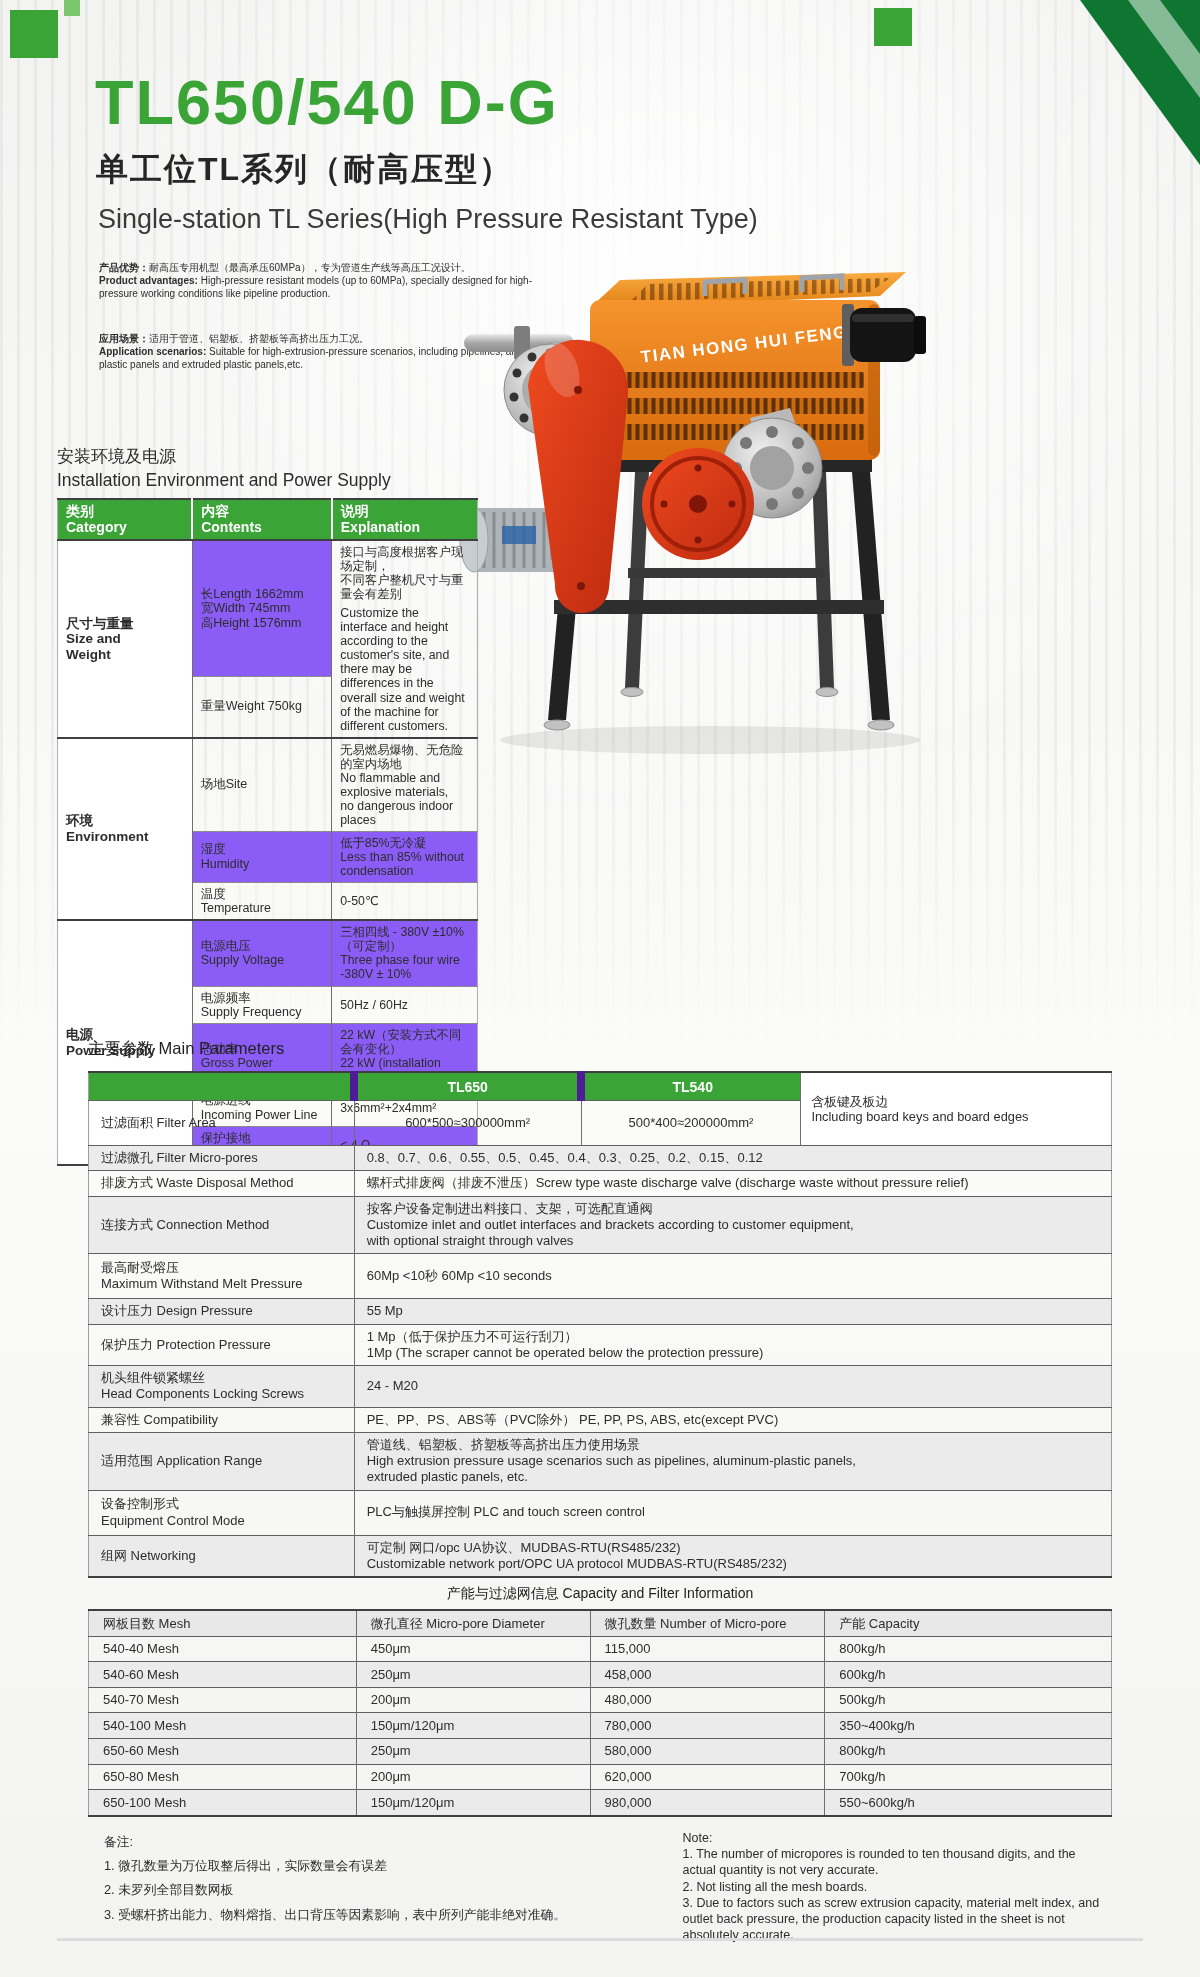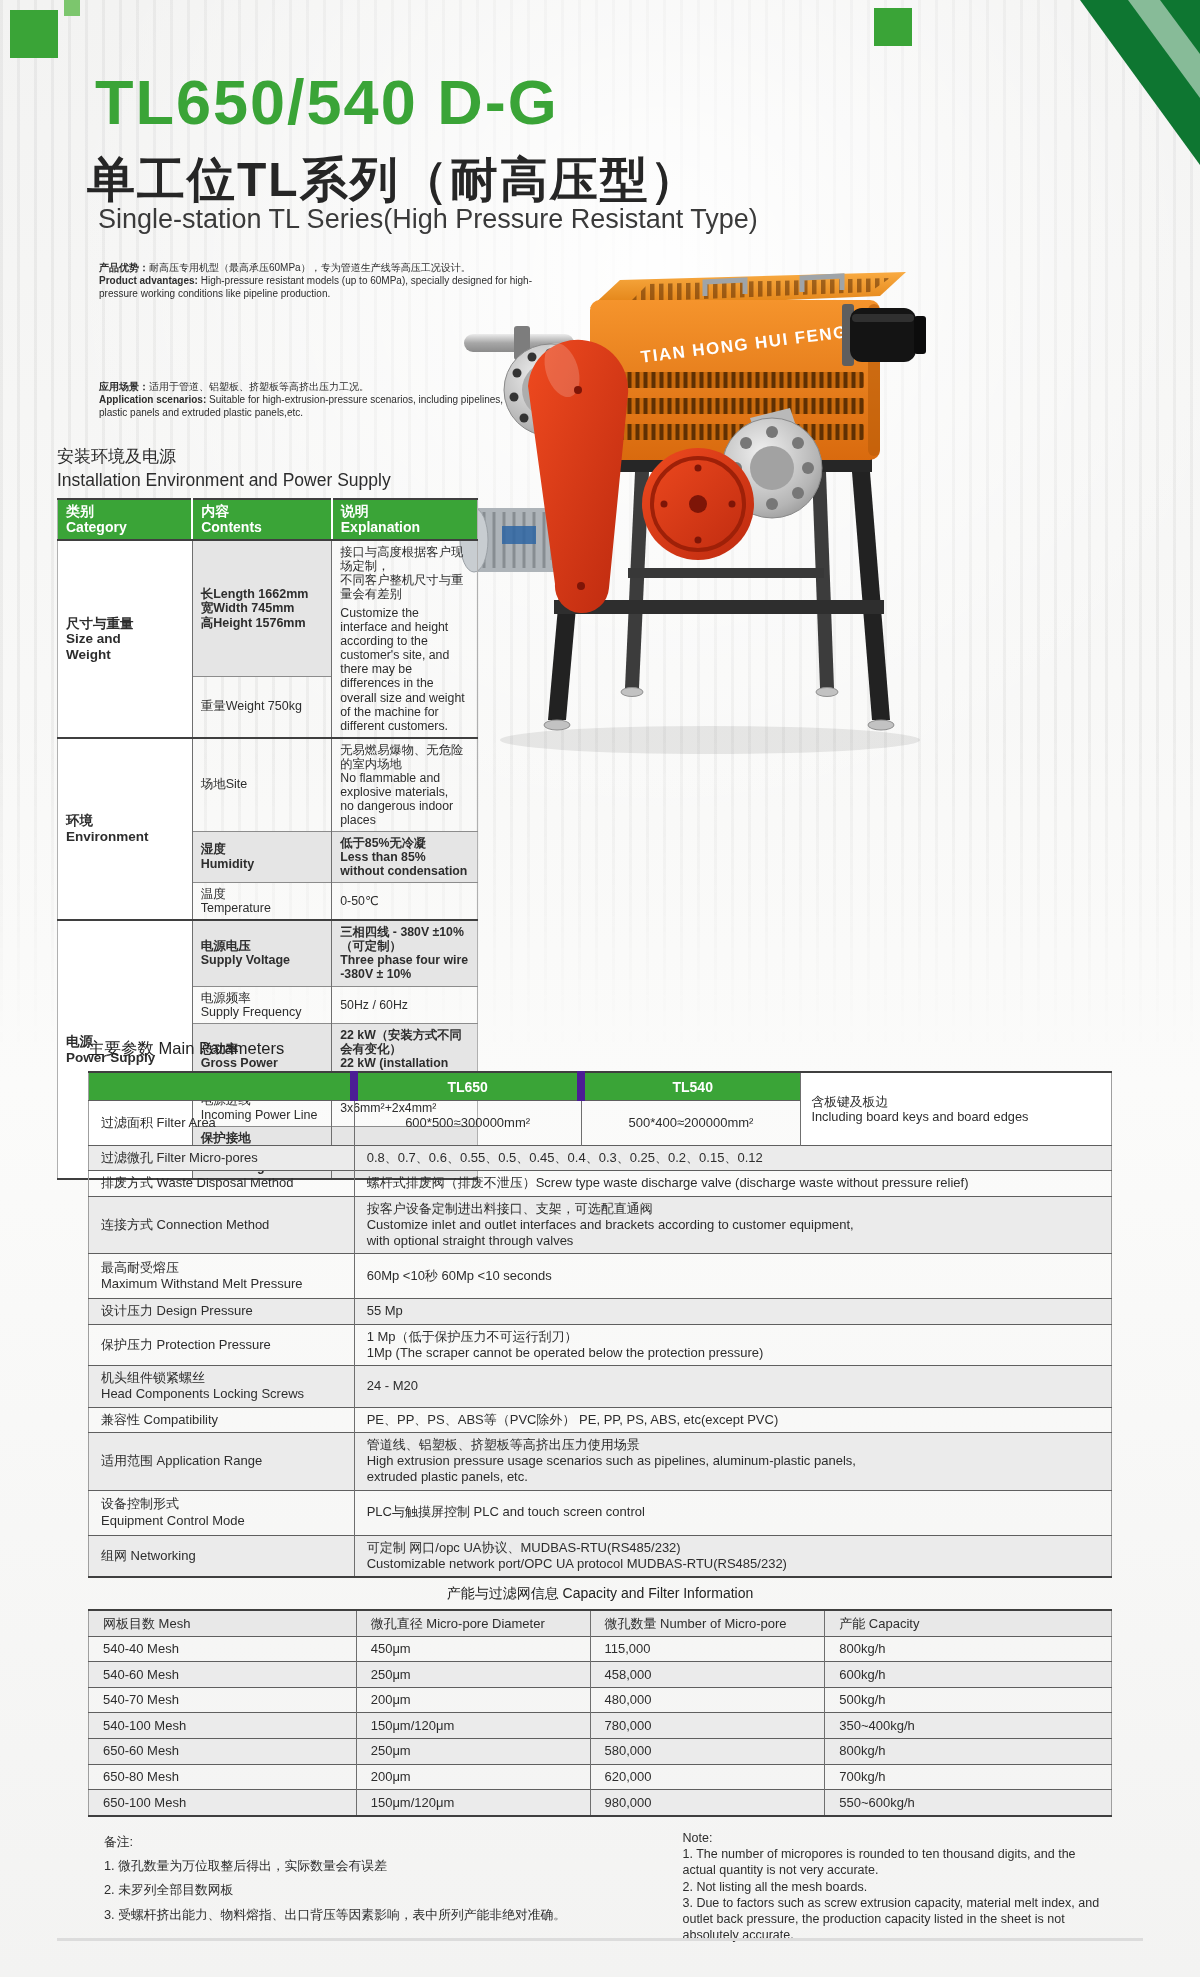--- a/index.html
+++ b/index.html
@@ -18,46 +18,46 @@
     background:radial-gradient(ellipse at 55% 30%,rgba(255,255,255,0.95),rgba(255,255,255,0) 65%);}
   .sq{position:absolute;background:#3aa437;}
   .sq1{left:10px;top:10px;width:48px;height:48px;}
   .sq2{left:64px;top:0;width:16px;height:16px;background:#7cc66d;}
   .sq3{left:874px;top:8px;width:38px;height:38px;}
   .corner{position:absolute;right:0;top:0;}
   .divider-bottom{position:absolute;left:57px;top:1938px;width:1086px;height:3px;background:#dcdcdc;}
 
   
   .model{position:absolute;left:95px;top:66px;font-size:63px;font-weight:800;color:#3aa437;letter-spacing:2px;}
-  .series-zh{position:absolute;left:87px;top:148px;font-size:48px;font-weight:800;color:#262626;letter-spacing:2px;}
+  .series-zh{position:absolute;left:96px;top:148px;font-size:32px;font-weight:800;color:#262626;letter-spacing:2px;}
   .series-en{position:absolute;left:98px;top:204px;font-size:27px;color:#3a3a3a;}
   .para{position:absolute;left:99px;width:460px;font-size:10px;line-height:1.28;color:#2d2d2d;}
   .para .blabel{font-weight:bold;}
   .para .zh-line{display:block;font-weight:bold;}
   .para .zh-line .zh-body{font-weight:normal;}
   .p-adv{top:262px;}
-  .p-app{top:333px;margin-top:48px;}
+  .p-app{top:333px;}
 
   
   .machine{position:absolute;left:450px;top:268px;}
 
   
   .install-wrap{position:absolute;left:57px;top:445px;width:421px;}
   .sec-h-zh{font-size:17px;color:#2c2c2c;}
   .sec-h-en{font-size:17.5px;color:#2c2c2c;margin-top:2px;margin-bottom:7px;}
   table{border-collapse:collapse;padding-left:13px;}
   .pre{white-space:pre-line;}
   .install-table{width:421px;font-size:12.5px;line-height:1.15;border-top:2px solid #3f3f3f;border-bottom:2px solid #3f3f3f;border-left:1px solid #b0b0b0;border-right:1px solid #b0b0b0;}
   .install-table th{background:#3aa437;color:#fff;text-align:left;font-weight:bold;font-size:14px;line-height:1.12;padding:4px 8px;border-bottom:2px solid #3f3f3f;}
   .install-table th + th{border-left:2px solid #fff;}
   .install-table td{padding:4px 8px;vertical-align:middle;border-top:1px solid #8c8c8c;}
   .install-table tr.grp td{border-top:2px solid #3f3f3f;}
   .install-table .cat{font-weight:bold;font-size:13.5px;background:#fff;}
   .install-table .cont,.install-table .expl{border-left:1px solid #6f6f6f;}
-  .install-table .shade{background:#e5e5e5;font-weight:bold;}
+  .install-table .shade{background:#8b5cf6;}
   .install-table .expl{font-size:12.3px;line-height:1.14;}
   .install-table .expl .en{margin-top:5px;}
 
   
   .params-wrap{position:absolute;left:88px;top:1038px;width:1024px;}
   .params-title{font-size:16.5px;color:#222;margin-bottom:11px;}
   .params-table,.mesh-table{width:1024px;font-size:13px;border-top:2px solid #3f3f3f;border-bottom:2px solid #3f3f3f;border-left:1px solid #9f9f9f;border-right:1px solid #9f9f9f;}
   .params-table th{background:#3aa437;color:#fff;font-weight:bold;font-size:14px;text-align:center;padding:4px 0;height:19px;}
   .params-table th + th{border-left:8px solid #4c1d95;}
   .params-table td{border-top:1px solid #5f5f5f;padding:4px 12px;vertical-align:middle;line-height:1.25;}

